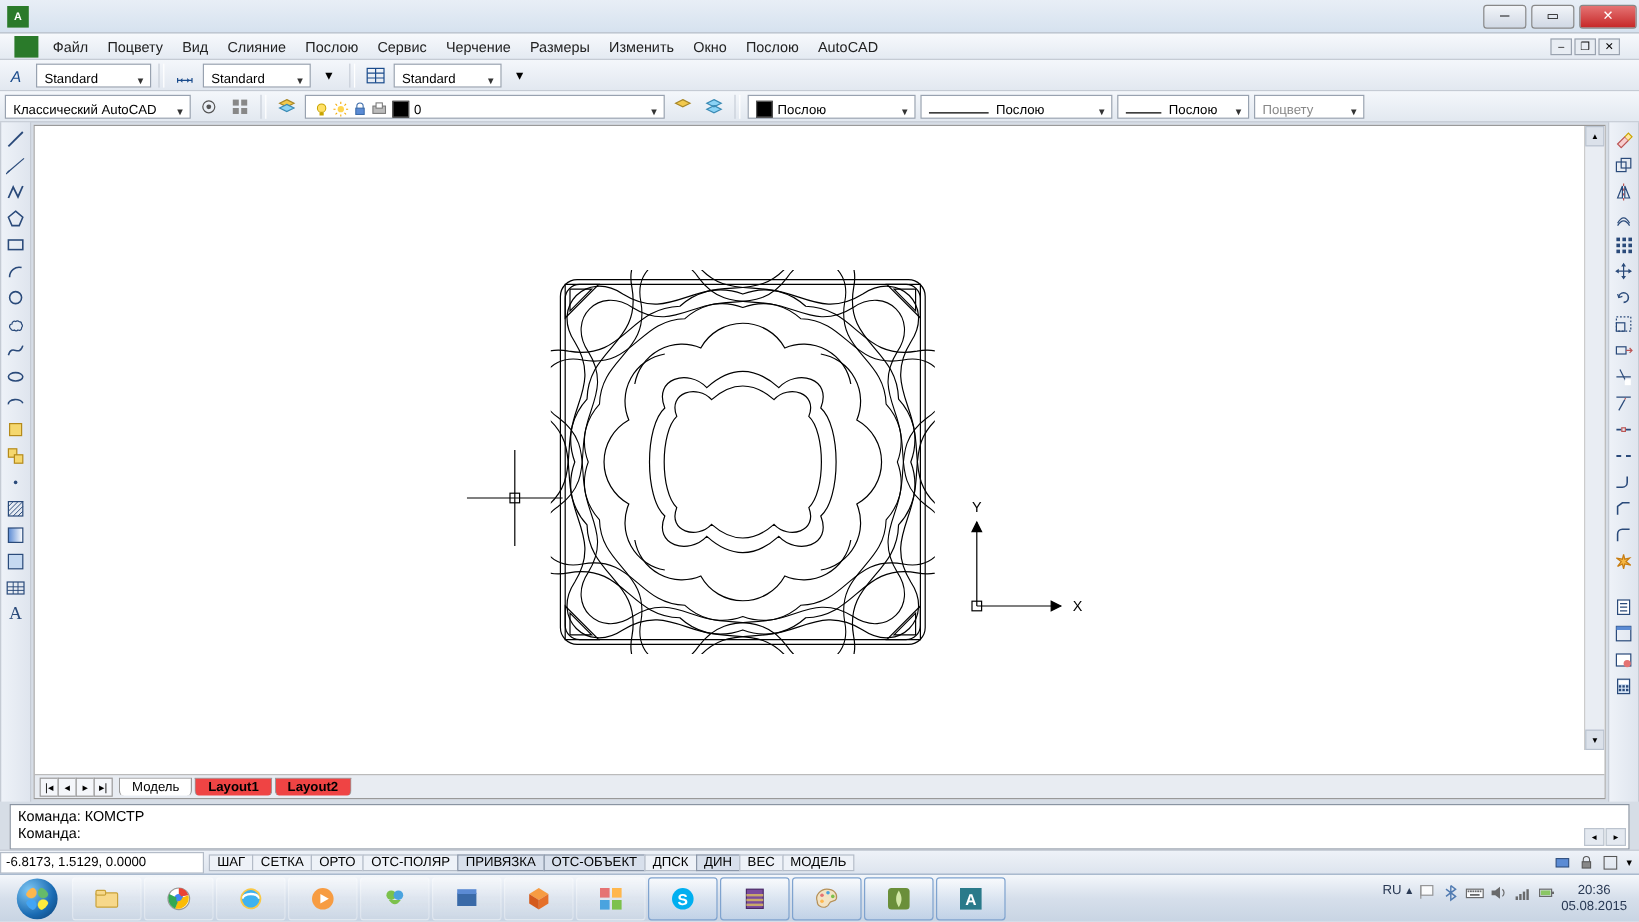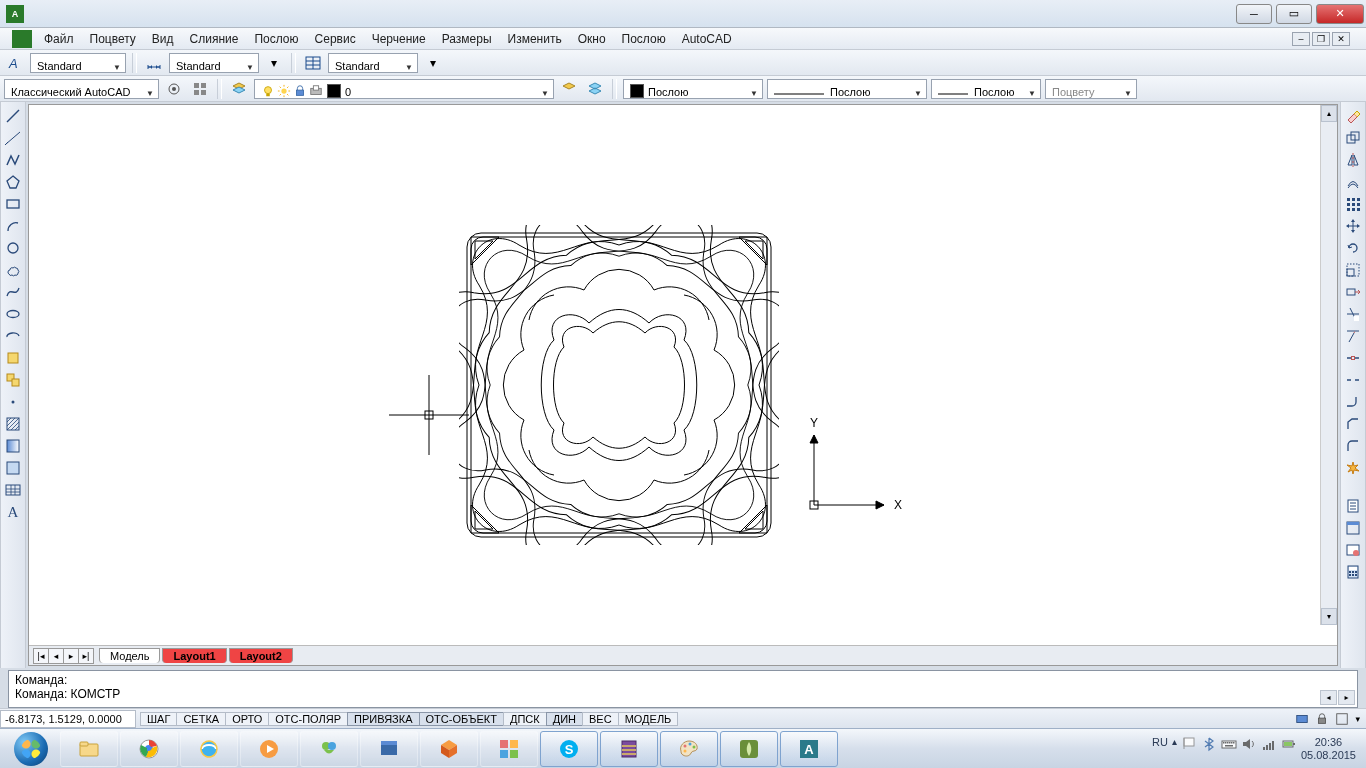--- a/index.html
+++ b/index.html
@@ -49,21 +49,21 @@
 .vscroll .thumb-up, .vscroll .thumb-down { height:17px; background:#dbe1ea; border:1px solid #b9c2cf; display:flex; align-items:center; justify-content:center; font-size:8px; }
 .vscroll .thumb-down { position:absolute; bottom:0; left:0; right:0; }
 
 
 .cmdarea { position:absolute; left:8px; right:8px; bottom:20px; height:38px; background:#fff; border:1px solid #8a94a2; font-family:"Courier New",monospace; font-size:12px; padding:2px 6px; }
 .cmdarea .scroll-h { position:absolute; right:2px; bottom:2px; display:flex; gap:1px; }
 .cmdarea .scroll-h span { width:17px; height:15px; background:#e4e9f0; border:1px solid #bbc3ce; display:flex; align-items:center; justify-content:center; font-size:8px; }
 
 
 .status { position:absolute; left:0; right:0; bottom:0; height:20px; background:linear-gradient(to bottom,#eef2f8,#dde4ee); display:flex; align-items:center; font-size:11px; border-top:1px solid #c5cbd4; }
-.status .coords { width:136px; padding-left:4px; background:#fff; height:18px; border:1px solid #b4bcc8; display:flex; align-items:center; margin-right:4px; }
+.status .coords { width:170px; padding-left:4px; background:#fff; height:18px; border:1px solid #b4bcc8; display:flex; align-items:center; margin-right:4px; }
 .status .sbtn { padding:1px 6px; border:1px solid #b4bcc8; background:#eef2f8; height:14px; display:flex; align-items:center; margin-right:-1px; }
 .status .sbtn.pressed { background:#d8e0ec; border:1px solid #8a96a8; }
 .status .tray { margin-left:auto; display:flex; align-items:center; gap:6px; padding-right:6px; }
 .status .tray .ic { width:14px; height:14px; }
 
 
 .taskbar { position:absolute; left:0; right:0; bottom:-40px;  }
 
 .status { bottom:40px; }
 .cmdarea { bottom:60px; }
@@ -573,22 +573,22 @@
             <rect x="4" y="10" width="2" height="2"></rect>
             <rect x="7" y="10" width="2" height="2"></rect>
             <rect x="10" y="10" width="2" height="2"></rect>
           </g>
         </svg>
       </div>
   </div>
 </div>
 
 <div class="cmdarea">
+  <div>Команда: КОМСТР</div>
   <div>Команда:</div>
-  <div>Команда: КОМСТР</div>
   <div class="scroll-h">
     <span>◂</span>
     <span>▸</span>
   </div>
 </div>
 
 <div class="status">
   <div class="coords">-6.8173, 1.5129, 0.0000</div>
   <div id="status-btns" style="display:flex;">
       <div class="sbtn">ШАГ</div>

